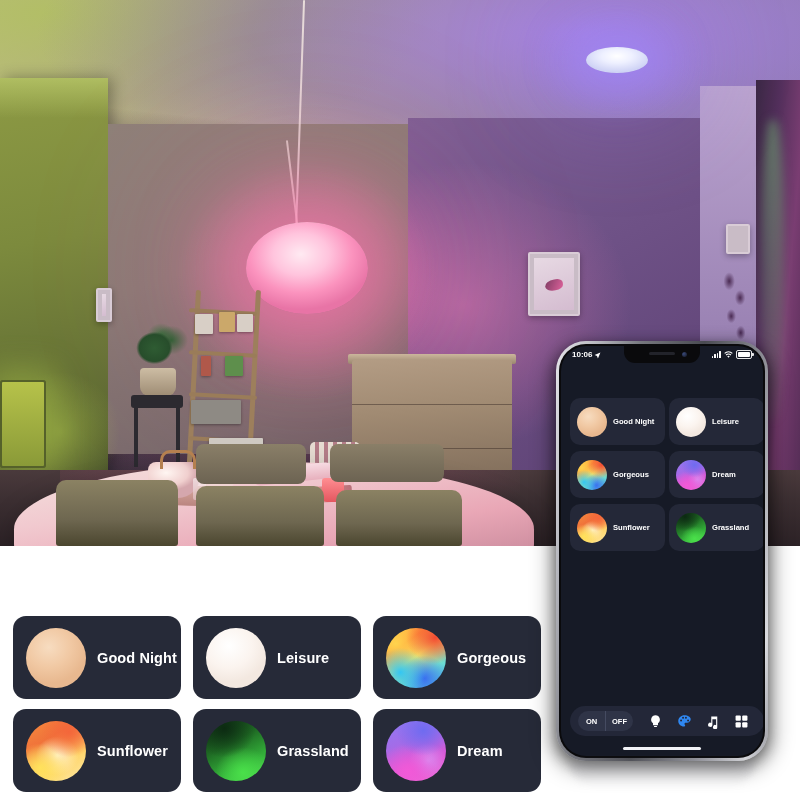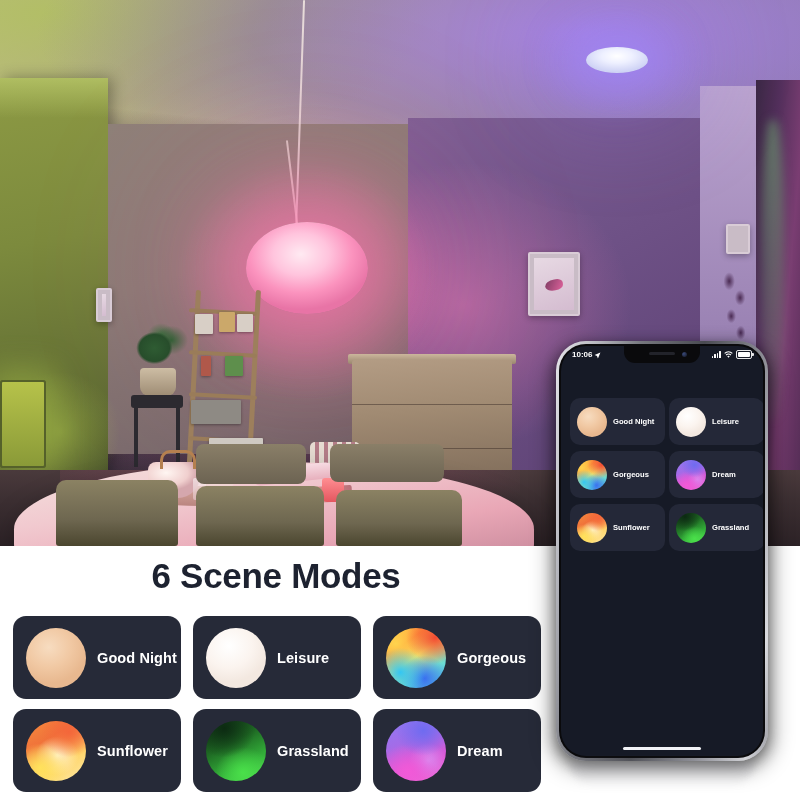--- a/index.html
+++ b/index.html
@@ -307,21 +307,20 @@
     <div class="cup"></div>
     <div class="chair" style="left:56px;width:122px;height:66px;"></div>
     <div class="chair" style="left:196px;width:128px;height:60px;"></div>
     <div class="chair" style="left:336px;width:126px;height:56px;"></div>
     <div class="chair" style="left:196px;bottom:62px;width:110px;height:40px;background:linear-gradient(180deg,#8a7f68,#6c6352);border-radius:8px;"></div>
     <div class="chair" style="left:330px;bottom:64px;width:114px;height:38px;background:linear-gradient(180deg,#8a7f68,#6c6352);border-radius:8px;"></div>
   </div>
 
   <div class="panel"></div>
 
-  <div class="headline">6 Scene Modes</div>
 
   <div class="cards">
     <div class="card">
       <div class="swatch sw-goodnight"></div>
       <div class="card-label">Good Night</div>
     </div>
     <div class="card">
       <div class="swatch sw-leisure"></div>
       <div class="card-label">Leisure</div>
     </div>
@@ -398,19 +397,44 @@
         <div class="tile">
           <div class="tile-sw sw-sunflower"></div>
           <div class="tile-label">Sunflower</div>
         </div>
         <div class="tile">
           <div class="tile-sw sw-grassland"></div>
           <div class="tile-label">Grassland</div>
         </div>
       </div>
 
+      <div class="dock">
+        <div class="onoff">
+          <div>ON</div>
+          <div class="div"></div>
+          <div>OFF</div>
+        </div>
+        <div class="dock-icons">
+          <svg class="dock-icon" viewBox="0 0 24 24" fill="#ffffff">
+              <path d="M12 2a7 7 0 0 0-4 12.7V17a1 1 0 0 0 1 1h6a1 1 0 0 0 1-1v-2.3A7 7 0 0 0 12 2z"></path>
+              <rect x="9.5" y="19" width="5" height="1.6" rx=".8"></rect>
+            </svg>
+          <svg class="dock-icon active" viewBox="0 0 24 24" fill="#2f87f0">
+              <path d="M12 2C6.5 2 2 6 2 11.2 2 16.2 6 20 11 20c1.2 0 2-.8 2-1.8 0-.5-.2-.9-.5-1.2-.3-.4-.5-.8-.5-1.2 0-1 .8-1.8 1.8-1.8H16c3.3 0 6-2.6 6-5.9C22 5.2 17.5 2 12 2zM6.5 12a1.6 1.6 0 1 1 0-3.2 1.6 1.6 0 0 1 0 3.2zm3.2-4.4a1.6 1.6 0 1 1 0-3.2 1.6 1.6 0 0 1 0 3.2zm4.6 0a1.6 1.6 0 1 1 0-3.2 1.6 1.6 0 0 1 0 3.2zm3.4 4.4a1.6 1.6 0 1 1 0-3.2 1.6 1.6 0 0 1 0 3.2z"></path>
+            </svg>
+          <svg class="dock-icon" viewBox="0 0 24 24" fill="#ffffff">
+              <path d="M10 4v10.2A3.4 3.4 0 1 0 11.8 17V8.2h6V18a3.4 3.4 0 1 0 1.8 3V4z"></path>
+            </svg>
+          <svg class="dock-icon" viewBox="0 0 24 24" fill="#ffffff">
+              <rect x="2.5" y="2.5" width="8.4" height="8.4" rx="1.6"></rect>
+              <rect x="13.1" y="2.5" width="8.4" height="8.4" rx="1.6"></rect>
+              <rect x="2.5" y="13.1" width="8.4" height="8.4" rx="1.6"></rect>
+              <rect x="13.1" y="13.1" width="8.4" height="8.4" rx="1.6"></rect>
+            </svg>
+        </div>
+      </div>
 
       <div class="homebar"></div>
     </div>
     <div class="phone-reflect"></div>
   </div>
 
 </div>
 
 </body></html>

